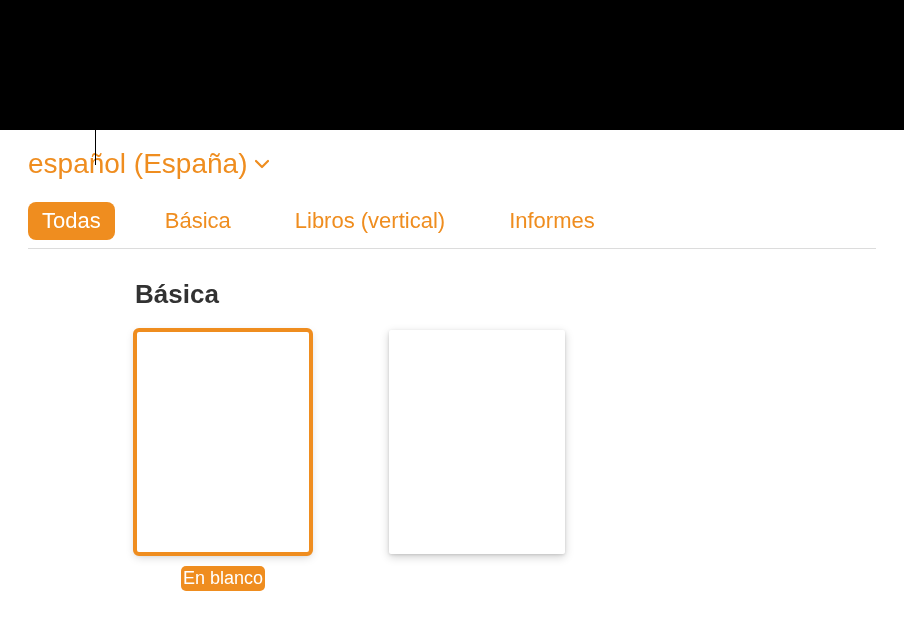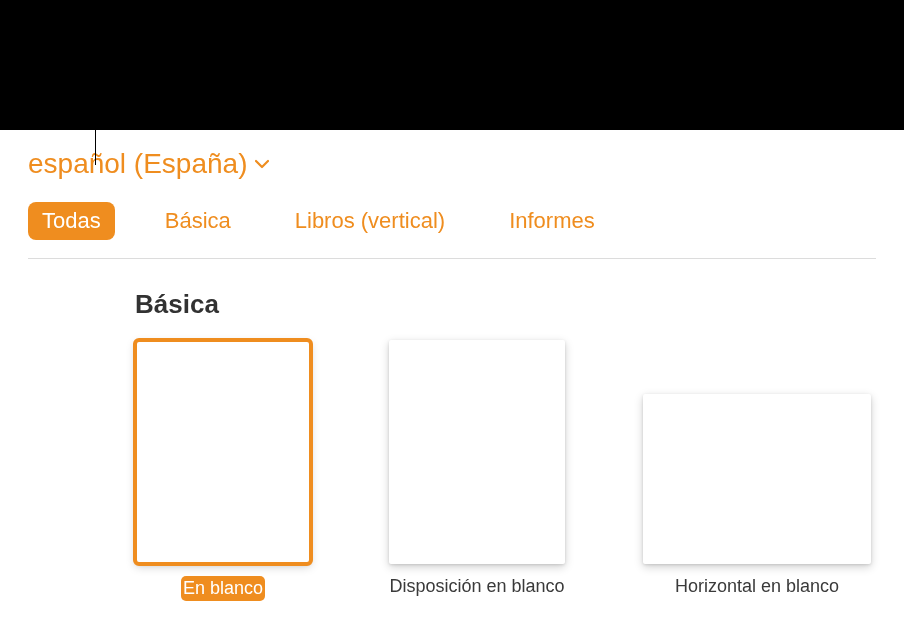--- a/index.html
+++ b/index.html
@@ -40,21 +40,21 @@
       gap: 8px;
     }
     .language-select svg {
       width: 14px;
       height: 10px;
     }
     .category-tabs {
       display: flex;
       gap: 36px;
       margin-top: 22px;
-      padding-bottom: 18px;
+      padding-bottom: 8px;
       border-bottom: 1px solid #dcdcdc;
       overflow: hidden;
       white-space: nowrap;
     }
     .tab {
       font-size: 22px;
       font-weight: 400;
       color: #ef8d1f;
       cursor: pointer;
       padding: 6px 14px;
@@ -145,22 +145,17 @@
   <div class="section-title">Básica</div>
   <div class="template-grid">
 
     <div class="template-item">
       <div class="thumb portrait selected"></div>
       <div class="template-label selected-label">En blanco</div>
     </div>
 
     <div class="template-item">
       <div class="thumb portrait"></div>
-      <div class="template-label">Disposición en blanco</div>
     </div>
 
-    <div class="template-item landscape-wrap">
-      <div class="thumb landscape"></div>
-      <div class="template-label">Horizontal en blanco</div>
-    </div>
 
   </div>
 </div>
 
 </body></html>

